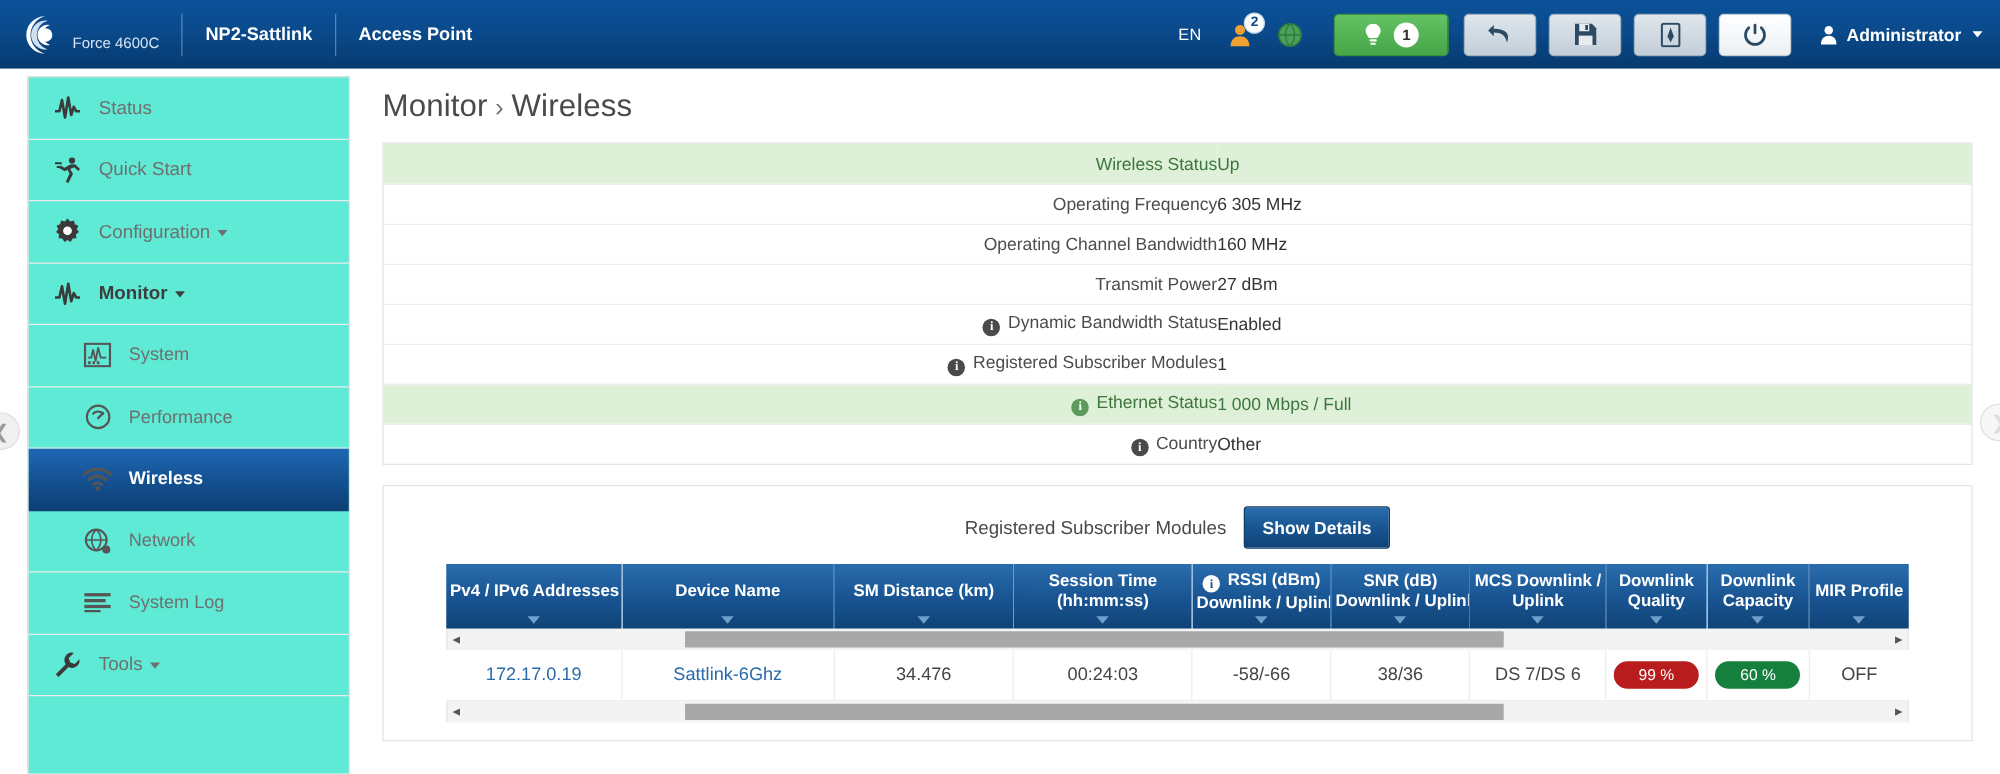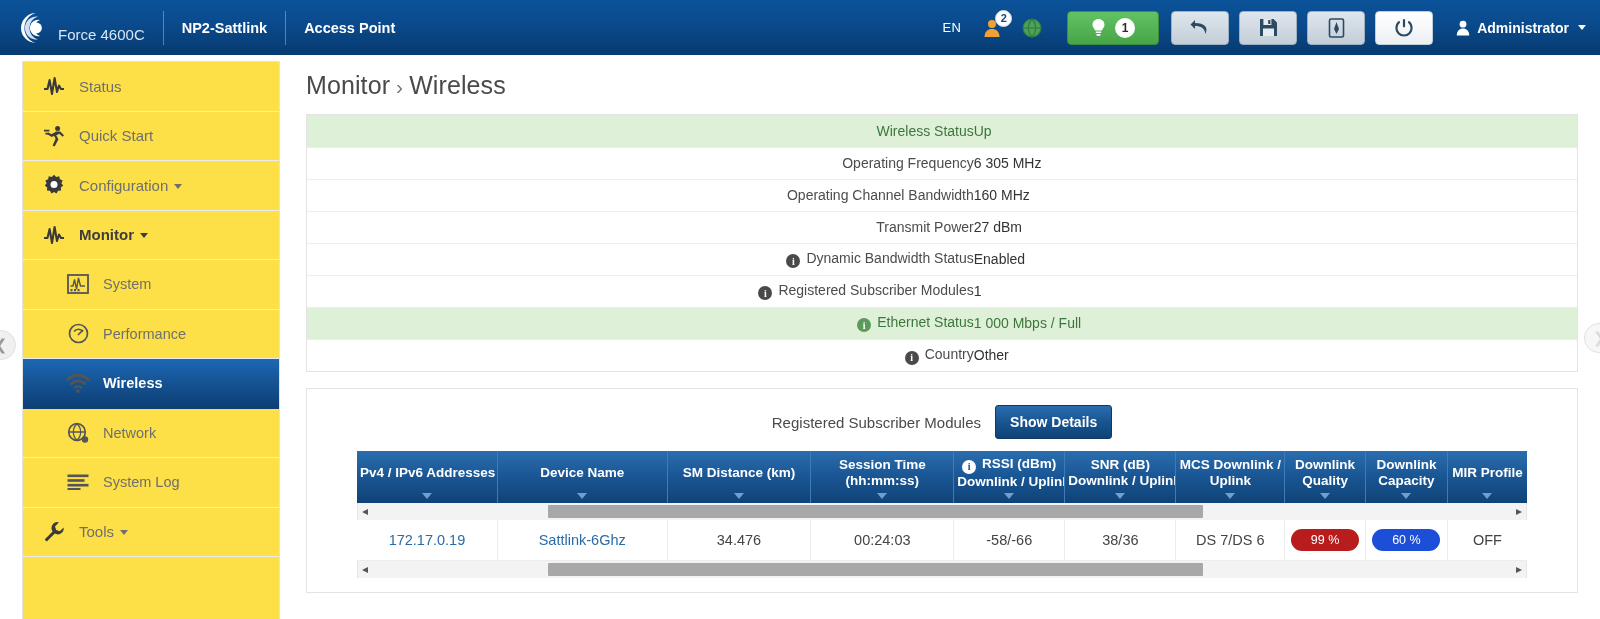--- a/index.html
+++ b/index.html
@@ -22,21 +22,21 @@
     color: #fff;
   }
   .brand { display: flex; align-items: center; gap: 10px; }
   .brand-logo { width: 34px; height: 34px; position: relative; flex: 0 0 auto; }
   .brand-text { line-height: 1; }
   .brand-name {
     font-size: 21px; font-weight: bold; letter-spacing: -0.2px; color: #ffffff;
     display: block;
   }
   .brand-model {
-    font-size: 15px; color: #d7e6f5; display: block; text-align: right;
+    font-size: 12px; color: #d7e6f5; display: block; text-align: right;
     margin-top: 13px; font-weight: normal;
   }
   .tb-sep {
     width: 1px; height: 34px; background: rgba(255,255,255,0.33);
     margin: 0 18px;
   }
   .tb-label { font-size: 14.5px; font-weight: bold; color: #ffffff; white-space: nowrap; }
   .tb-spacer { flex: 1 1 auto; }
 
   .tb-right { display: flex; align-items: center; gap: 0; }
@@ -92,21 +92,21 @@
   }
 
   
   .page { display: flex; height: 564px; background: #fff; position: relative; }
 
   
   .sidebar {
     width: 258px; flex: 0 0 258px;
     margin: 6px 0 0 22px;
     border: 1px solid #e2e2e2; border-bottom: none;
-    background: #fde047;
+    background: #5eead4;
   }
   .nav-item {
     display: flex; align-items: center;
     height: 49.5px;
     border-bottom: 1px solid #ececec;
     padding-left: 18px;
     font-size: 15px; color: #6f6f6f;
     cursor: pointer; position: relative;
   }
   .nav-item.sub { padding-left: 42px; font-size: 14.5px; }
@@ -224,21 +224,21 @@
     border-left: 1px solid #ededed; border-bottom: 1px solid #ededed;
     background: #fff;
   }
   table.grid td:first-child { border-left: none; }
   td a.cellink { color: #2a6aa8; text-decoration: none; cursor: pointer; }
   .qbadge {
     display: inline-block; min-width: 68px; padding: 4px 0;
     border-radius: 11px; font-size: 12.5px; color: #fff; font-weight: normal;
   }
   .qbadge.blue { background: #b91c1c; }
-  .qbadge.green { background: #1d4ed8; }
+  .qbadge.green { background: #15803d; }
 
   svg { display: block; }
 </style>
 </head>
 <body>
 
 <div class="topbar">
 
   <div class="brand">
     <span class="brand-logo">

